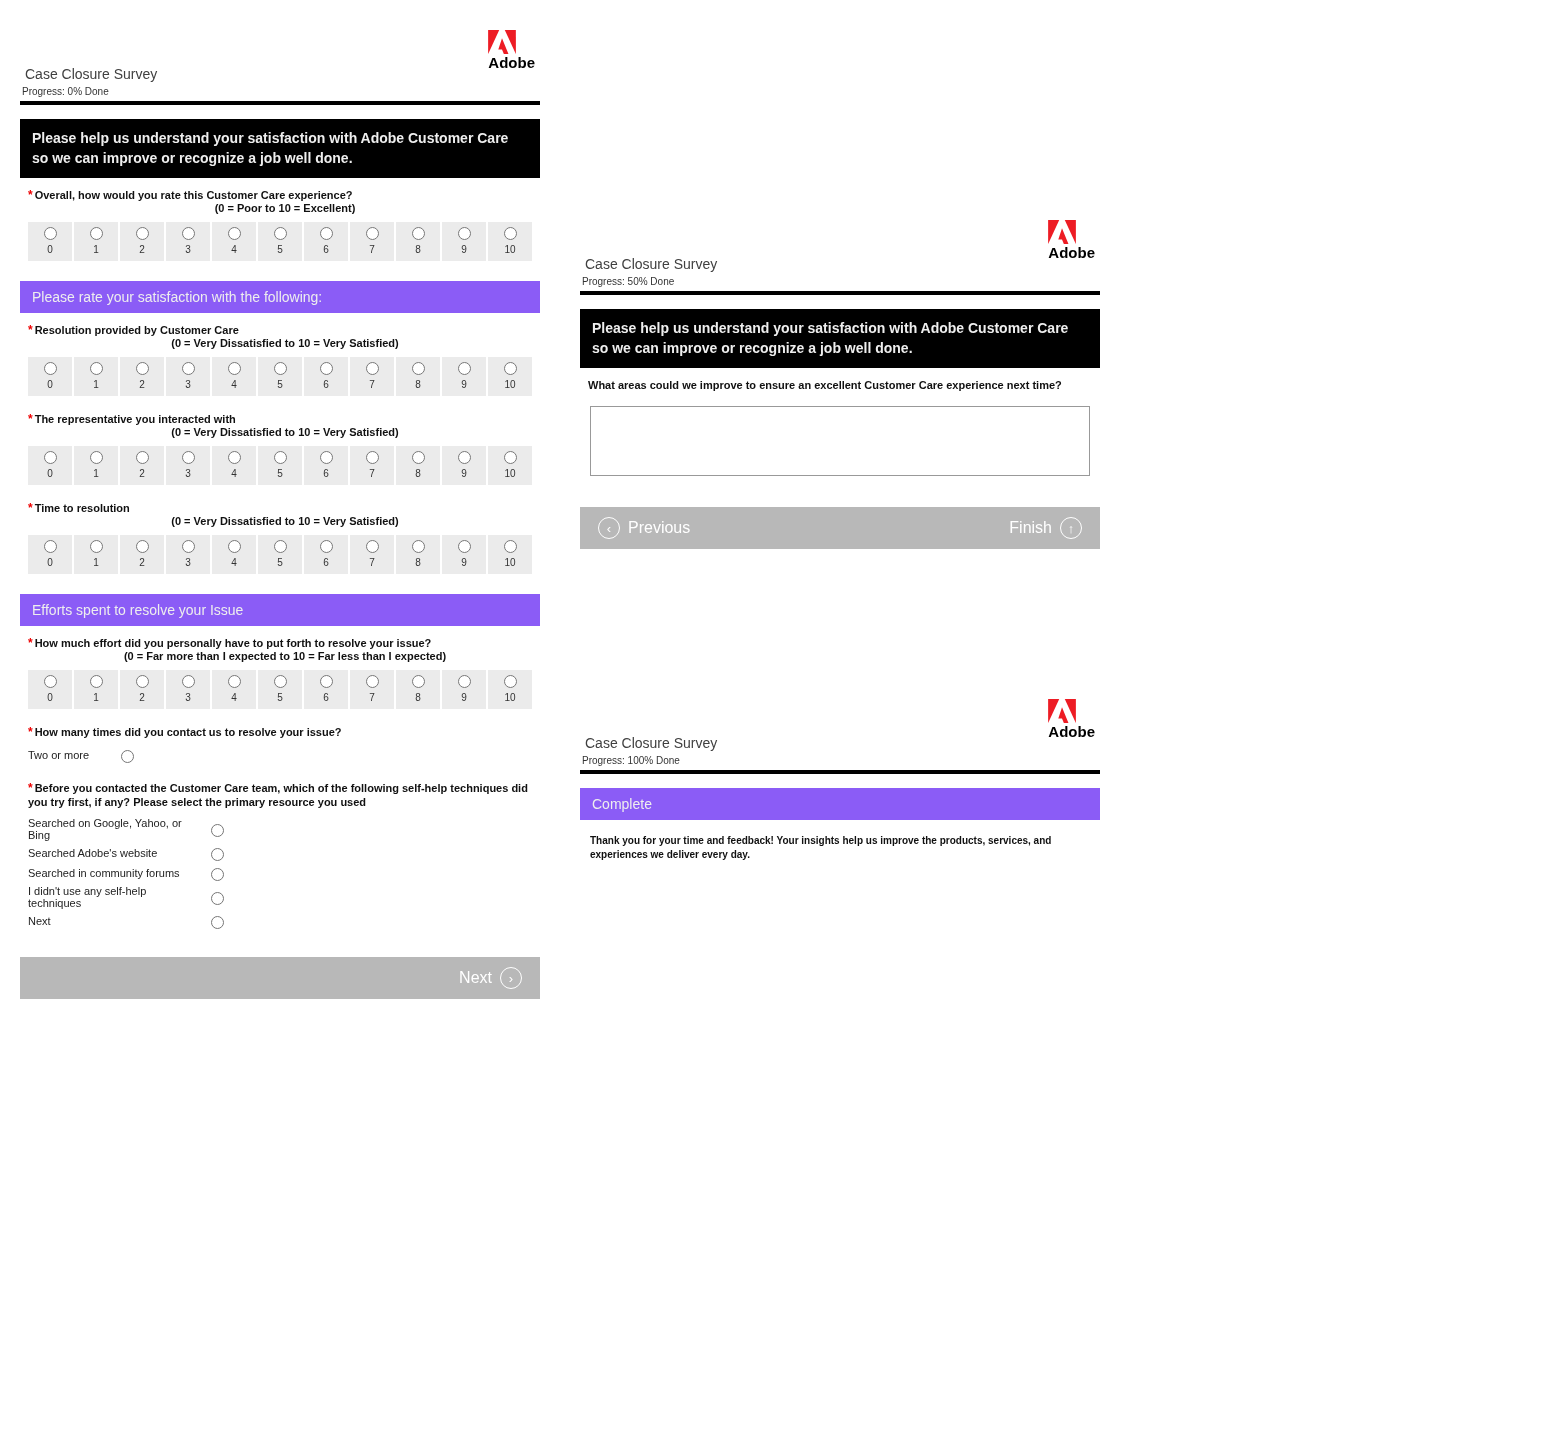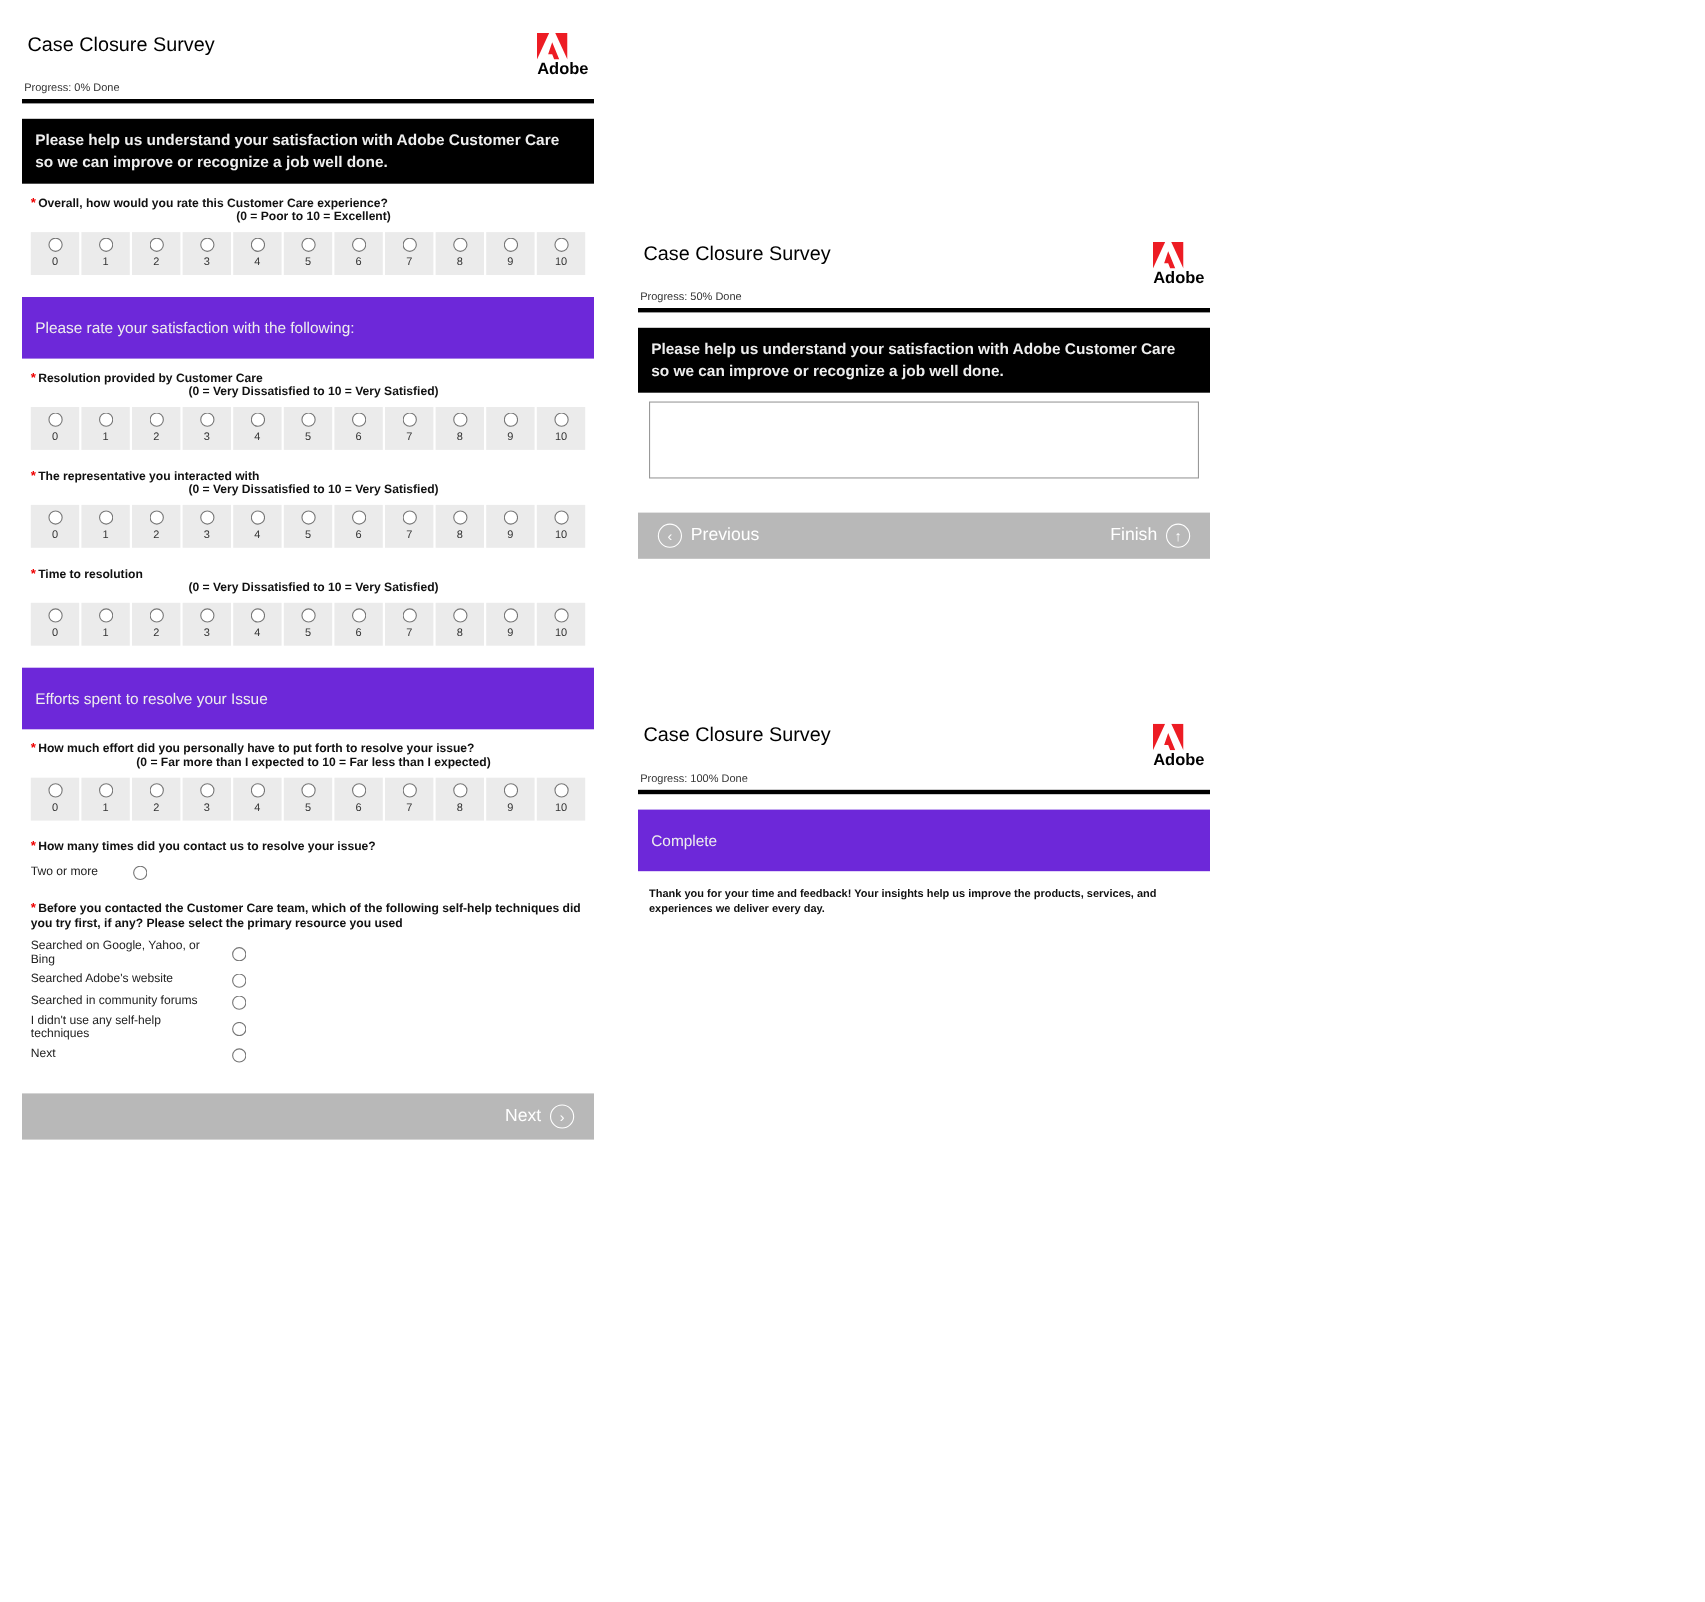--- a/index.html
+++ b/index.html
@@ -20,23 +20,24 @@
     font-size: 12px;
     color: #222;
   }
   .header {
     display: flex;
     justify-content: space-between;
     align-items: flex-start;
     padding: 10px 5px 0 5px;
   }
   .title {
-    font-size: 18px;
+    font-size: 14px;
     font-weight: 300;
-    color: #000000;
+    color: #404040;
+    margin-top: 36px;
   }
   .logo-wrap { text-align: center; }
   .logo {
     width: 28px;
     height: 24px;
     display: block;
   }
   .logo-text { font-size: 15px; font-weight: bold; color: #000; }
   .progress-label {
     font-size: 10px;
@@ -52,23 +53,23 @@
   }
   .intro-banner {
     background: #000;
     color: #eee;
     padding: 10px 12px;
     font-size: 14px;
     font-weight: 700;
     line-height: 1.4;
   }
   .section-banner {
-    background: #6d28d9;
+    background: #8b5cf6;
     color: #eee;
-    padding: 20px 12px;
+    padding: 8px 12px;
     font-size: 14px;
     font-weight: 300;
     margin-top: 14px;
   }
   .question-block { padding: 10px 8px 6px 8px; }
   .req { color: #e00; font-weight: bold; margin-right: 2px; }
   .qtext { font-size: 11px; font-weight: bold; color: #111; }
   .qsub { font-size: 11px; font-weight: bold; color: #111; display: block; padding-left: 10px; text-align: center; }
   .scale-row {
     display: flex;
@@ -318,20 +319,23 @@
             <polygon points="15,9 22,26 17,26 15,21 11,21" fill="#ed1c24"></polygon>
           </svg>
           <div class="logo-text">Adobe</div>
         </div>
       </div>
       <div class="progress-label">Progress: 50% Done</div>
       <div class="progress-bar-bg"></div>
 
       <div class="intro-banner">Please help us understand your satisfaction with Adobe Customer Care so we can improve or recognize a job well done.</div>
 
+      <div class="question-block">
+        <span class="qtext">What areas could we improve to ensure an excellent Customer Care experience next time?</span>
+      </div>
       <textarea class="freeform" style=""></textarea>
 
       <div class="nav-bar both">
         <div class="nav-btn">
           <span class="circ">‹</span>
           <span>Previous</span>
         </div>
         <div class="nav-btn">
           <span>Finish</span>
           <span class="circ">↑</span>

